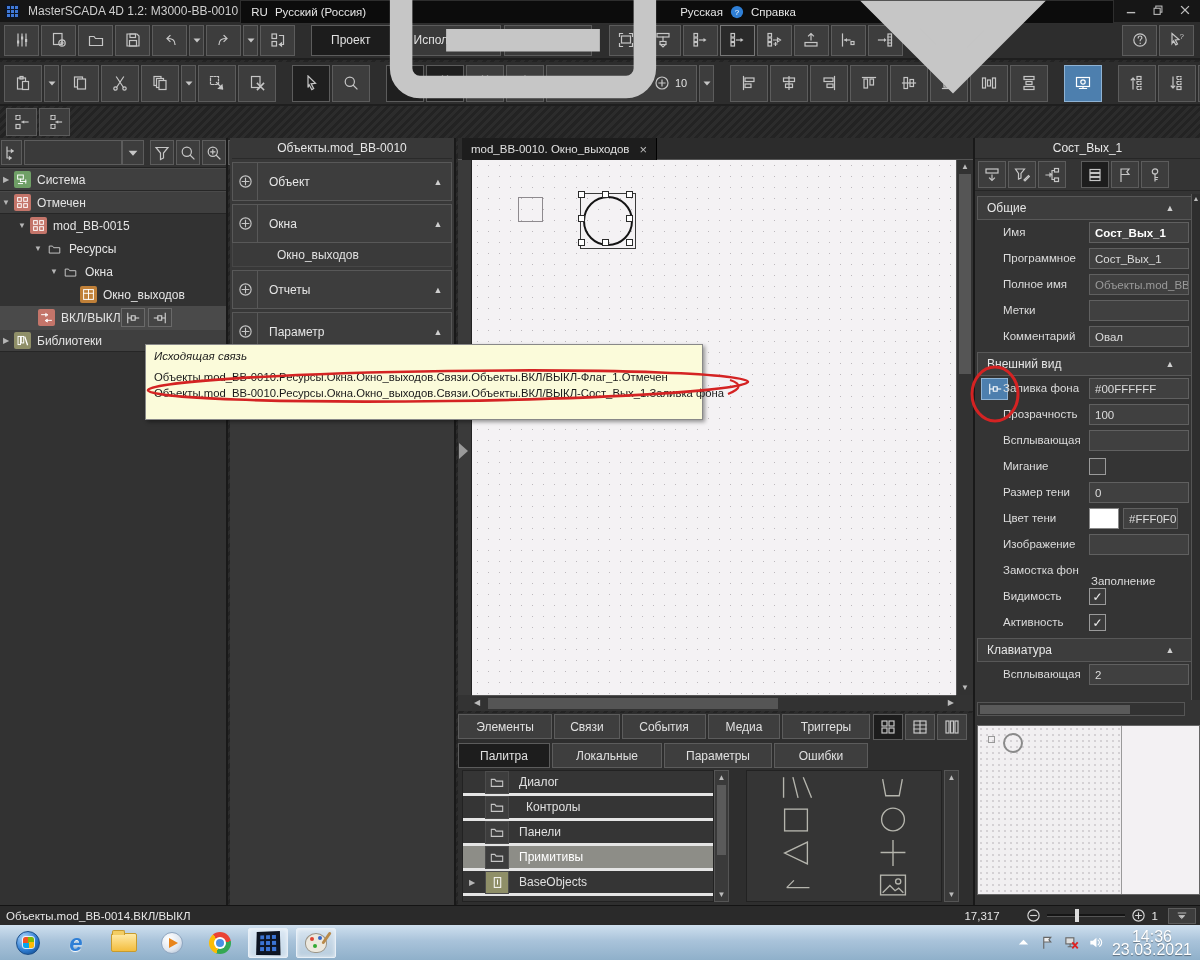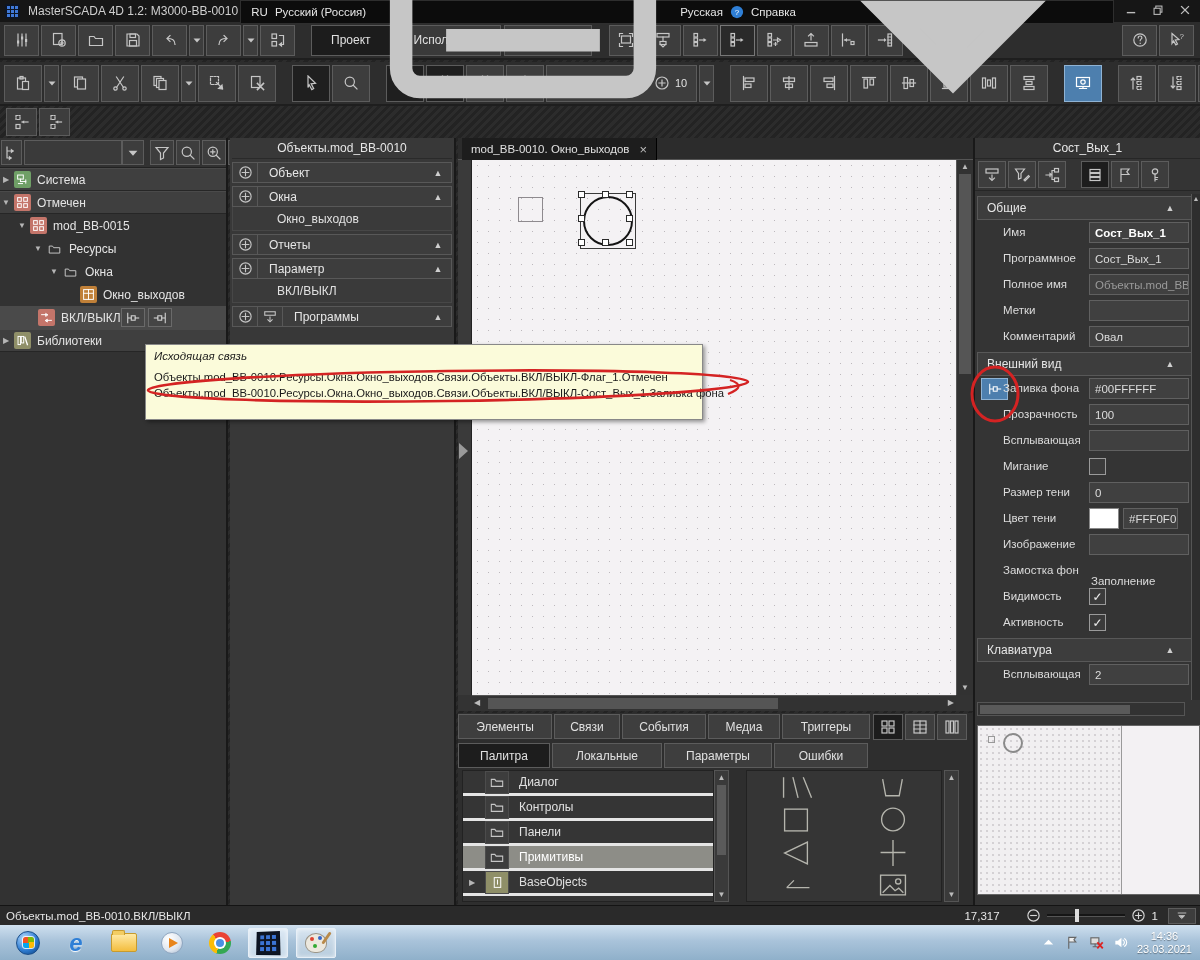--- a/index.html
+++ b/index.html
@@ -40,21 +40,21 @@
 .trow.hdr{background:#3f3f3f;border-top:1px solid #4a4a4a;border-bottom:1px solid #262626}
 .trow.selrow{background:#4a4a4a}
 .tarrow{position:absolute;font-size:8px;color:#b5b5b5;width:10px;text-align:center}
 .ticon{position:absolute;width:17px;height:17px;border-radius:2px;display:flex;align-items:center;justify-content:center}
 .ticon.flat{background:transparent}
 .tlabel{position:absolute;white-space:nowrap}
 .badge{width:24px;height:19px;background:#454545;border:1px solid #6a6a6a;display:flex;align-items:center;justify-content:center;margin-left:3px}
 
 .accpanel{position:absolute;left:230px;top:138px;width:226px;height:767px;background:#383838;border-right:2px solid #191919;padding:0 2px}
 .acctitle{height:21px;display:flex;align-items:center;justify-content:center;font-size:12px;color:#e6e6e6;background:#383838;border-bottom:1px solid #2a2a2a}
-.acchead{height:21px;background:#3d3d3d;border:1px solid #585858;display:flex;align-items:center;margin-top:3px}
+.acchead{height:39px;background:#3d3d3d;border:1px solid #585858;display:flex;align-items:center;margin-top:3px}
 .accplus{width:25px;height:100%;border-right:1px solid #585858;display:flex;align-items:center;justify-content:center}
 .acclabel{flex:1;padding-left:11px;font-size:12px;color:#e6e6e6}
 .accarrow{width:26px;text-align:center;font-size:9px;color:#cfcfcf}
 .accitem{height:24px;background:#3a3a3a;border:1px solid #474747;border-top:none;display:flex;align-items:center;padding-left:44px;font-size:12px;color:#e0e0e0}
 
 .canvaswrap{position:absolute;left:458px;top:138px;width:515px;height:573px;background:#333}
 .tabbar{height:22px;background:#2c2c2c;border-bottom:1px solid #555;display:flex}
 .ctab{display:flex;height:22px;align-items:center;background:#1d1d1d;padding:0 9px;font-size:11.5px;color:#e0e0e0;gap:10px;border-right:1px solid #000;margin-left:4px}
 .leftstrip{position:absolute;left:0;top:22px;width:14px;height:535px;background:#3a3a3a;border-right:1px solid #222}
 .expander{position:absolute;left:1px;top:283px;width:0;height:0;border-left:9px solid #9a9a9a;border-top:8px solid transparent;border-bottom:8px solid transparent}
@@ -131,21 +131,21 @@
 .wmp i{width:0;height:0;border-left:9px solid #e8851c;border-top:5.5px solid transparent;border-bottom:5.5px solid transparent;margin-left:2px}
 .chrome{width:22px;height:22px;border-radius:50%;background:conic-gradient(from -40deg,#ea4335 0 120deg,#34a853 0 240deg,#fbbc05 0);position:relative}
 .chrome:before{content:"";position:absolute;left:5px;top:5px;width:12px;height:12px;background:#fff;border-radius:50%}
 .chrome:after{content:"";position:absolute;left:7px;top:7px;width:8px;height:8px;background:#4a90e2;border-radius:50%}
 .cube{width:24px;height:24px;background:#0d1524;border:1px solid #0a101c;display:grid;grid-template-columns:repeat(3,1fr);grid-template-rows:repeat(3,1fr);gap:1.5px;padding:2.5px;transform:perspective(60px) rotateX(8deg) rotateY(-8deg)}
 .cube i{background:#3b74d4}
 .palette-ico{width:22px;height:20px;background:#ece8de;border:1px solid #9b9588;border-radius:50% 50% 45% 45%;position:relative}
 .palette-ico i{position:absolute;width:4px;height:4px;border-radius:50%}
 .brush{position:absolute;right:-2px;top:-3px;width:3px;height:14px;background:#b98a4a;transform:rotate(35deg);border-radius:2px}
 .tray{margin-left:auto;display:flex;align-items:center;gap:9px;padding-right:8px;color:#fff}
-.clock{font-size:11px;color:#fff;text-align:center;line-height:13px;text-shadow:0 1px 1px rgba(0,0,0,.4);}
+.clock{font-size:16px;color:#fff;text-align:center;line-height:13px;text-shadow:0 1px 1px rgba(0,0,0,.4);}
 .icon{display:inline-flex;align-items:center;justify-content:center}
 svg{display:block}
 .overlay{position:absolute;z-index:99;pointer-events:none}
 </style>
 </head>
 <body>
 
 <div id="root">
 
   <div class="titlebar">
@@ -956,21 +956,21 @@
             </svg>
           </span>
           <span style="margin-left: 10px;">Диалог</span>
         </div>
         <div class="pitem">
           <span class="picon">
             <svg width="14" height="14" viewBox="0 0 16 16" fill="none" stroke="#c6c6c6" stroke-width="1.2" stroke-linecap="square">
               <path d="M1.5 13v-8h4l1.5 2h7.5v6z"></path>
             </svg>
           </span>
-          <span style="margin-left: 10px;">Контролы</span>
+          <span style="margin-left: 17px;">Контролы</span>
         </div>
         <div class="pitem">
           <span class="picon">
             <svg width="14" height="14" viewBox="0 0 16 16" fill="none" stroke="#c6c6c6" stroke-width="1.2" stroke-linecap="square">
               <path d="M1.5 13v-8h4l1.5 2h7.5v6z"></path>
             </svg>
           </span>
           <span style="margin-left: 10px;">Панели</span>
         </div>
         <div class="pitem selected">
@@ -1211,21 +1211,21 @@
 
   <svg class="overlay" style="left:130px;top:352px" width="630" height="64" viewBox="0 0 630 64">
     <ellipse cx="318" cy="34" rx="300" ry="15" fill="none" stroke="#d42323" stroke-width="2.6" transform="rotate(-0.8 318 34)"></ellipse>
     <path d="M600 28 q18 6 -2 14" fill="none" stroke="#d42323" stroke-width="2.2"></path>
   </svg>
   <svg class="overlay" style="left:966px;top:362px" width="64" height="66" viewBox="0 0 64 66">
     <ellipse cx="29" cy="32" rx="23" ry="27" fill="none" stroke="#d42323" stroke-width="3"></ellipse>
   </svg>
 
   <div class="statusbar">
-    <span style="padding-left:6px">Объекты.mod_BB-0010.ВКЛ/ВЫКЛ</span>
+    <span style="padding-left:6px">Объекты.mod_BB-0014.ВКЛ/ВЫКЛ</span>
     <span style="margin-left:auto;margin-right:26px">17,317</span>
     <span class="zoomctl">
       <span class="icon" id="zo">
           <svg width="15" height="15" viewBox="0 0 16 16" fill="none" stroke="#d8d8d8" stroke-width="1.2" stroke-linecap="square">
             <circle cx="8" cy="8" r="6"></circle>
             <path d="M5 8h6"></path>
           </svg>
         </span>
       <span class="ztrack">
           <span class="zthumb"></span>

